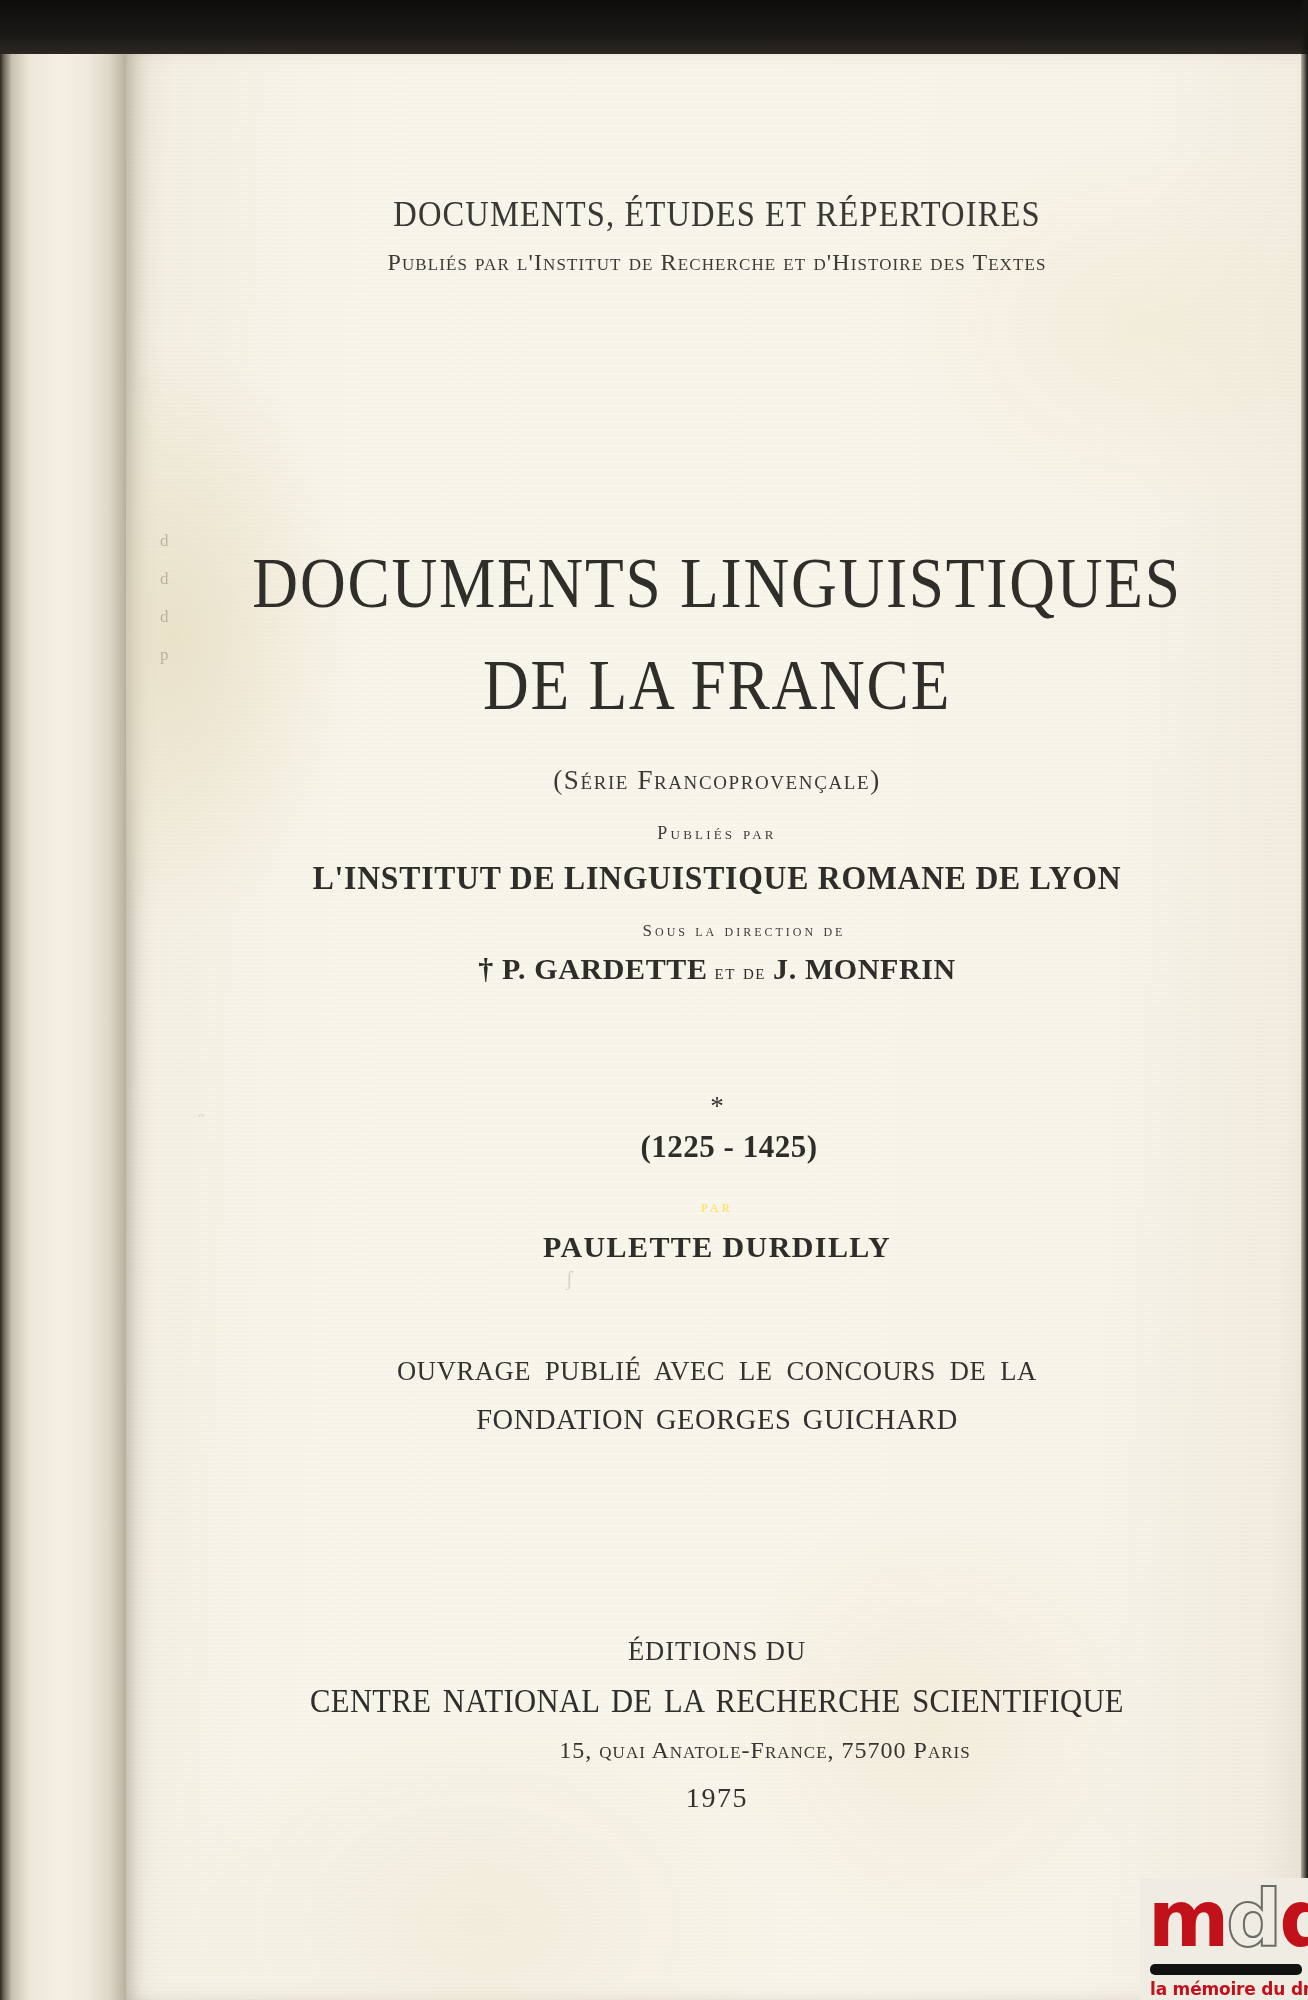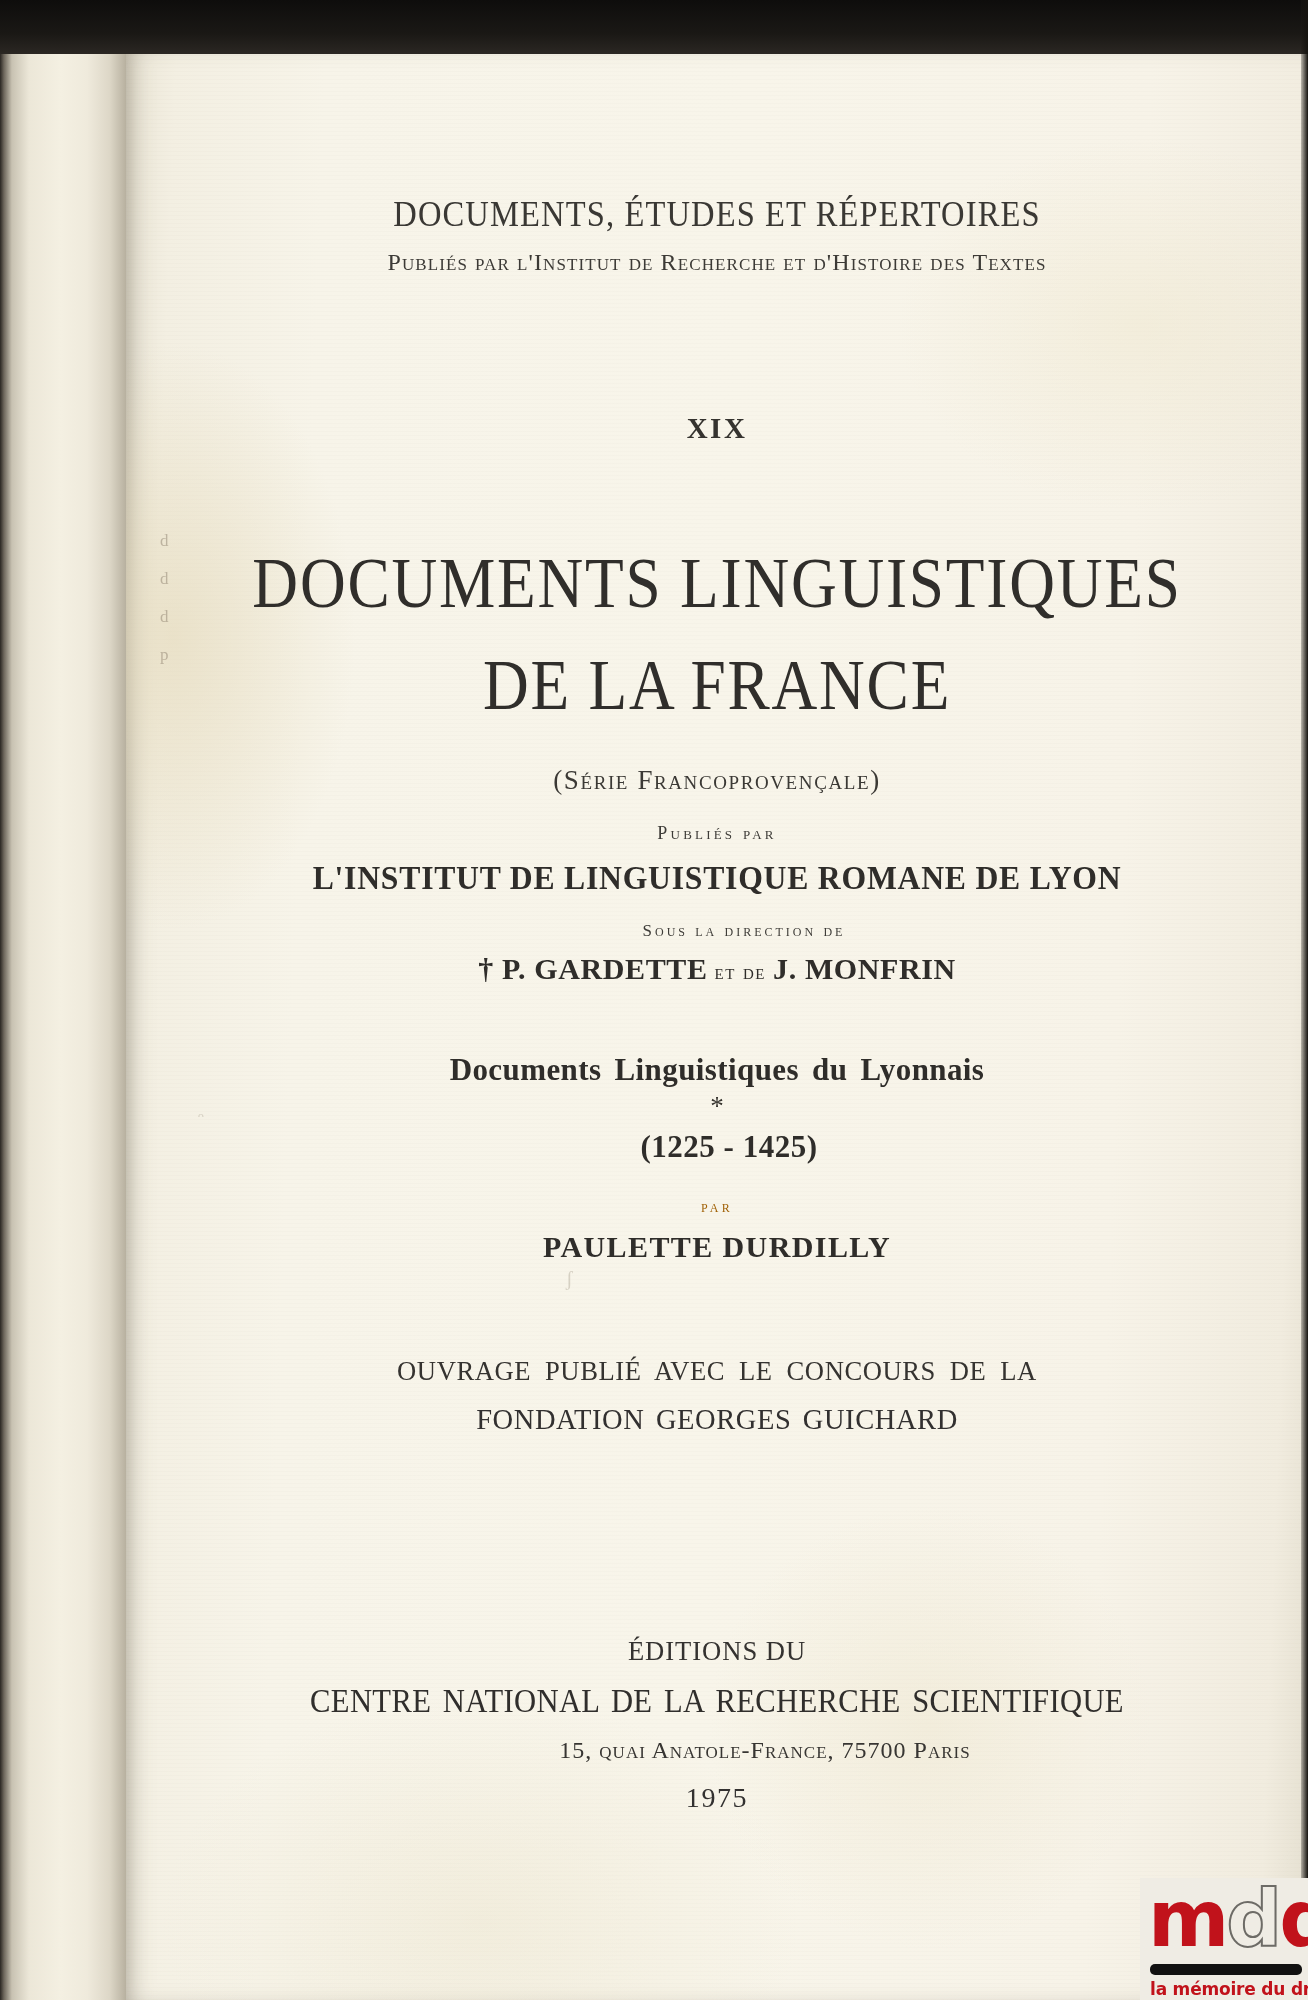--- a/index.html
+++ b/index.html
@@ -233,21 +233,21 @@
     color: #2f2d2a;
     margin-left: 12px;
   }
 
   
   .by-label {
     position: absolute; left: 0; top: 1145px;
     font-size: 17px;
     font-variant: small-caps;
     letter-spacing: 3.2px;
-    color: #a16207;
+    color: #fde047;
   }
   .author-name {
     position: absolute; left: 0; top: 1178px;
     font-size: 30px;
     font-weight: 700;
     letter-spacing: 1.4px;
     color: #2f2d2a;
   }
 
   
@@ -389,35 +389,33 @@
         <div>d</div>
         <div>d</div>
         <div>p</div>
     </div>
     <div class="ghost" style="left:440px; top:1215px;">ʃ</div>
     <div class="ghost" style="left:72px; top:1055px;">ᵔ</div>
 
     <div class="line series-title">DOCUMENTS, ÉTUDES ET RÉPERTOIRES</div>
     <div class="line series-sub">Publiés par l'Institut de Recherche et d'Histoire des Textes</div>
 
-    <div class="line volume-number">XIX</div>
 
     <div class="line main-title-1">DOCUMENTS LINGUISTIQUES</div>
     <div class="line main-title-2">DE LA FRANCE</div>
     <div class="line series-paren">(Série Francoprovençale)</div>
 
     <div class="line pub-by">Publiés par</div>
     <div class="line pub-institute">L'INSTITUT DE LINGUISTIQUE ROMANE DE LYON</div>
 
     <div class="line direction-label">Sous la direction de</div>
     <div class="line directors">
       <span class="nm">† P. GARDETTE</span><span class="cj">et de</span><span class="nm">J. MONFRIN</span>
     </div>
 
-    <div class="line vol-subtitle">Documents Linguistiques du Lyonnais</div>
     <div class="line vol-star">*</div>
     <div class="line vol-dates">(1225 - 1425)</div>
 
     <div class="line by-label">par</div>
     <div class="line author-name">PAULETTE DURDILLY</div>
 
     <div class="line funding-1">OUVRAGE PUBLIÉ AVEC LE CONCOURS DE LA</div>
     <div class="line funding-2">FONDATION GEORGES GUICHARD</div>
 
     <div class="line imprint-1">ÉDITIONS DU</div>

